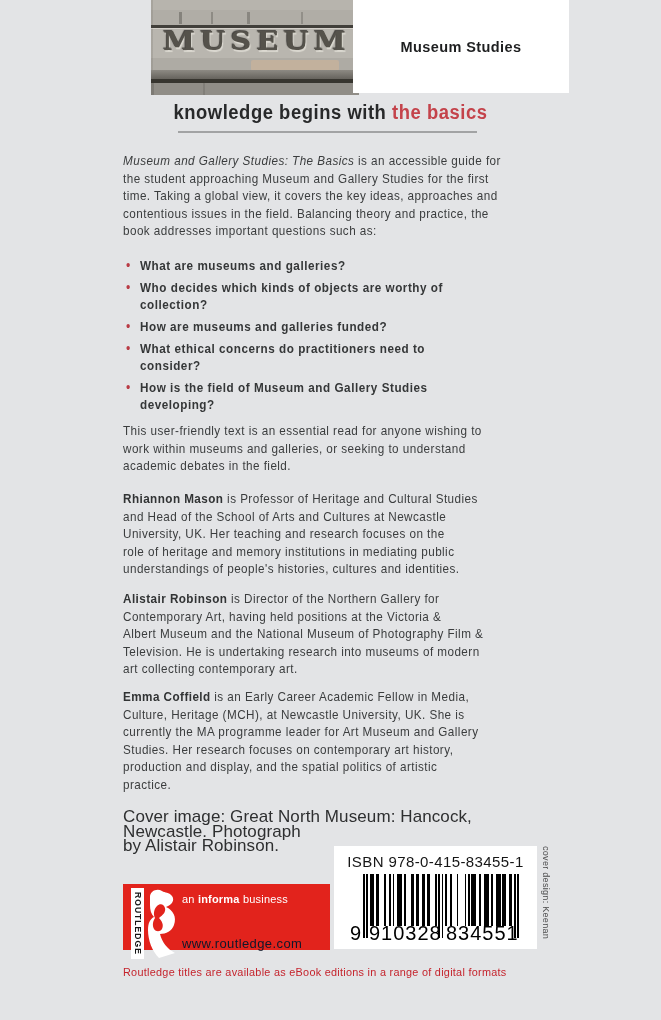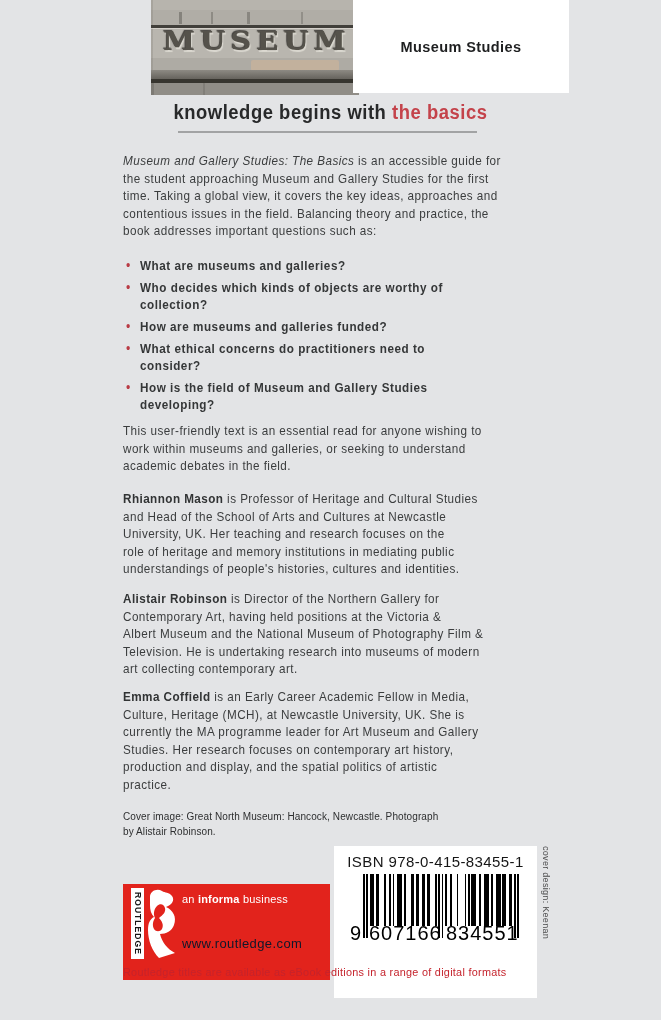--- a/index.html
+++ b/index.html
@@ -53,38 +53,38 @@
   .bio2{top:590px;}
   .bio3{top:688px;}
 
   .bullets{position:absolute;left:126px;top:257px;width:520px;margin:0;padding:0;list-style:none;
     transform:scaleX(.88);transform-origin:0 0;}
   .bullets li{display:flex;margin-bottom:5px;}
   .dot{color:#b93a44;font-size:14px;line-height:17px;margin-right:11px;flex:0 0 auto;}
   .btext{font-weight:bold;font-size:13.3px;line-height:17px;letter-spacing:.6px;color:#353738;white-space:pre-line;}
 
   .credit{position:absolute;left:123px;top:810px;width:430px;margin:0;
-    font-size:10px;line-height:14.5px;letter-spacing:.1px;color:#2e2f30;white-space:pre-line;}
+    font-size:17px;line-height:14.5px;letter-spacing:.1px;color:#2e2f30;white-space:pre-line;}
 
   
   .basics-box{position:absolute;left:123px;top:846px;width:207px;height:38px;background:#211e1f;
     color:#ffffff;font-weight:bold;font-size:28px;line-height:38px;letter-spacing:2px;padding-left:11px;box-sizing:border-box;}
   .logo-i{position:relative;}
   .logo-i::after{content:"";position:absolute;left:1px;top:8px;width:5px;height:5px;background:#c12430;}
 
-  .red-box{position:absolute;left:123px;top:884px;width:207px;height:96px;background:#e2231c;}
+  .red-box{position:absolute;left:123px;top:884px;width:207px;height:66px;background:#e2231c;}
   .rlogo{position:absolute;left:8px;top:4px;display:flex;}
   .rlogo-strip{width:13px;height:71px;background:#ffffff;color:#151515;font-size:8.6px;font-weight:bold;
     writing-mode:vertical-rl;letter-spacing:1px;text-align:center;line-height:13px;}
   .rlogo-fig{display:block;margin-left:1px;}
   .informa{position:absolute;left:59px;top:9px;color:#ffffff;font-size:11px;letter-spacing:.2px;}
   .informa b{font-weight:bold;}
   .url{position:absolute;left:59px;top:52px;color:#0f172a;font-size:13px;letter-spacing:.4px;}
 
-  .isbn-box{position:absolute;left:334px;top:846px;width:203px;height:152px;background:#ffffff;}
+  .isbn-box{position:absolute;left:334px;top:846px;width:203px;height:103px;background:#ffffff;}
   .isbn-label{text-align:center;margin-top:7px;font-size:15px;letter-spacing:.4px;color:#161616;}
   .barcode{position:relative;margin:4px 0 0 16px;width:172px;height:88px;}
   .bars{display:flex;align-items:flex-start;padding-left:13px;height:64px;}
   .bc-m{width:1.65px;height:52px;flex:0 0 auto;}
   .bc-m.on{background:#000000;}
   .bc-m.guard{height:64px;}
   .bc-digits{position:absolute;left:0;top:48px;width:100%;height:24px;font-size:20px;color:#000000;}
   .bc-d9{position:absolute;left:0;top:0;}
   .bc-g1{position:absolute;left:19px;width:69px;top:0;text-align:center;letter-spacing:1px;}
   .bc-g2{position:absolute;left:96px;width:66px;top:0;text-align:left;letter-spacing:1px;}
@@ -281,21 +281,21 @@
           <div class="bc-m"></div>
           <div class="bc-m on"></div>
           <div class="bc-m on"></div>
           <div class="bc-m"></div>
           <div class="bc-m on guard"></div>
           <div class="bc-m guard"></div>
           <div class="bc-m on guard"></div>
         </div>
       <div class="bc-digits">
         <span class="bc-d9">9</span>
-        <span class="bc-g1">607166</span>
+        <span class="bc-g1">910328</span>
         <span class="bc-g2">834551</span>
       </div>
     </div>
   </div>
 
   <div class="side-note">cover design: Keenan</div>
 
   <div class="ebook">Routledge titles are available as eBook editions in a range of digital formats</div>
 
 </div>

